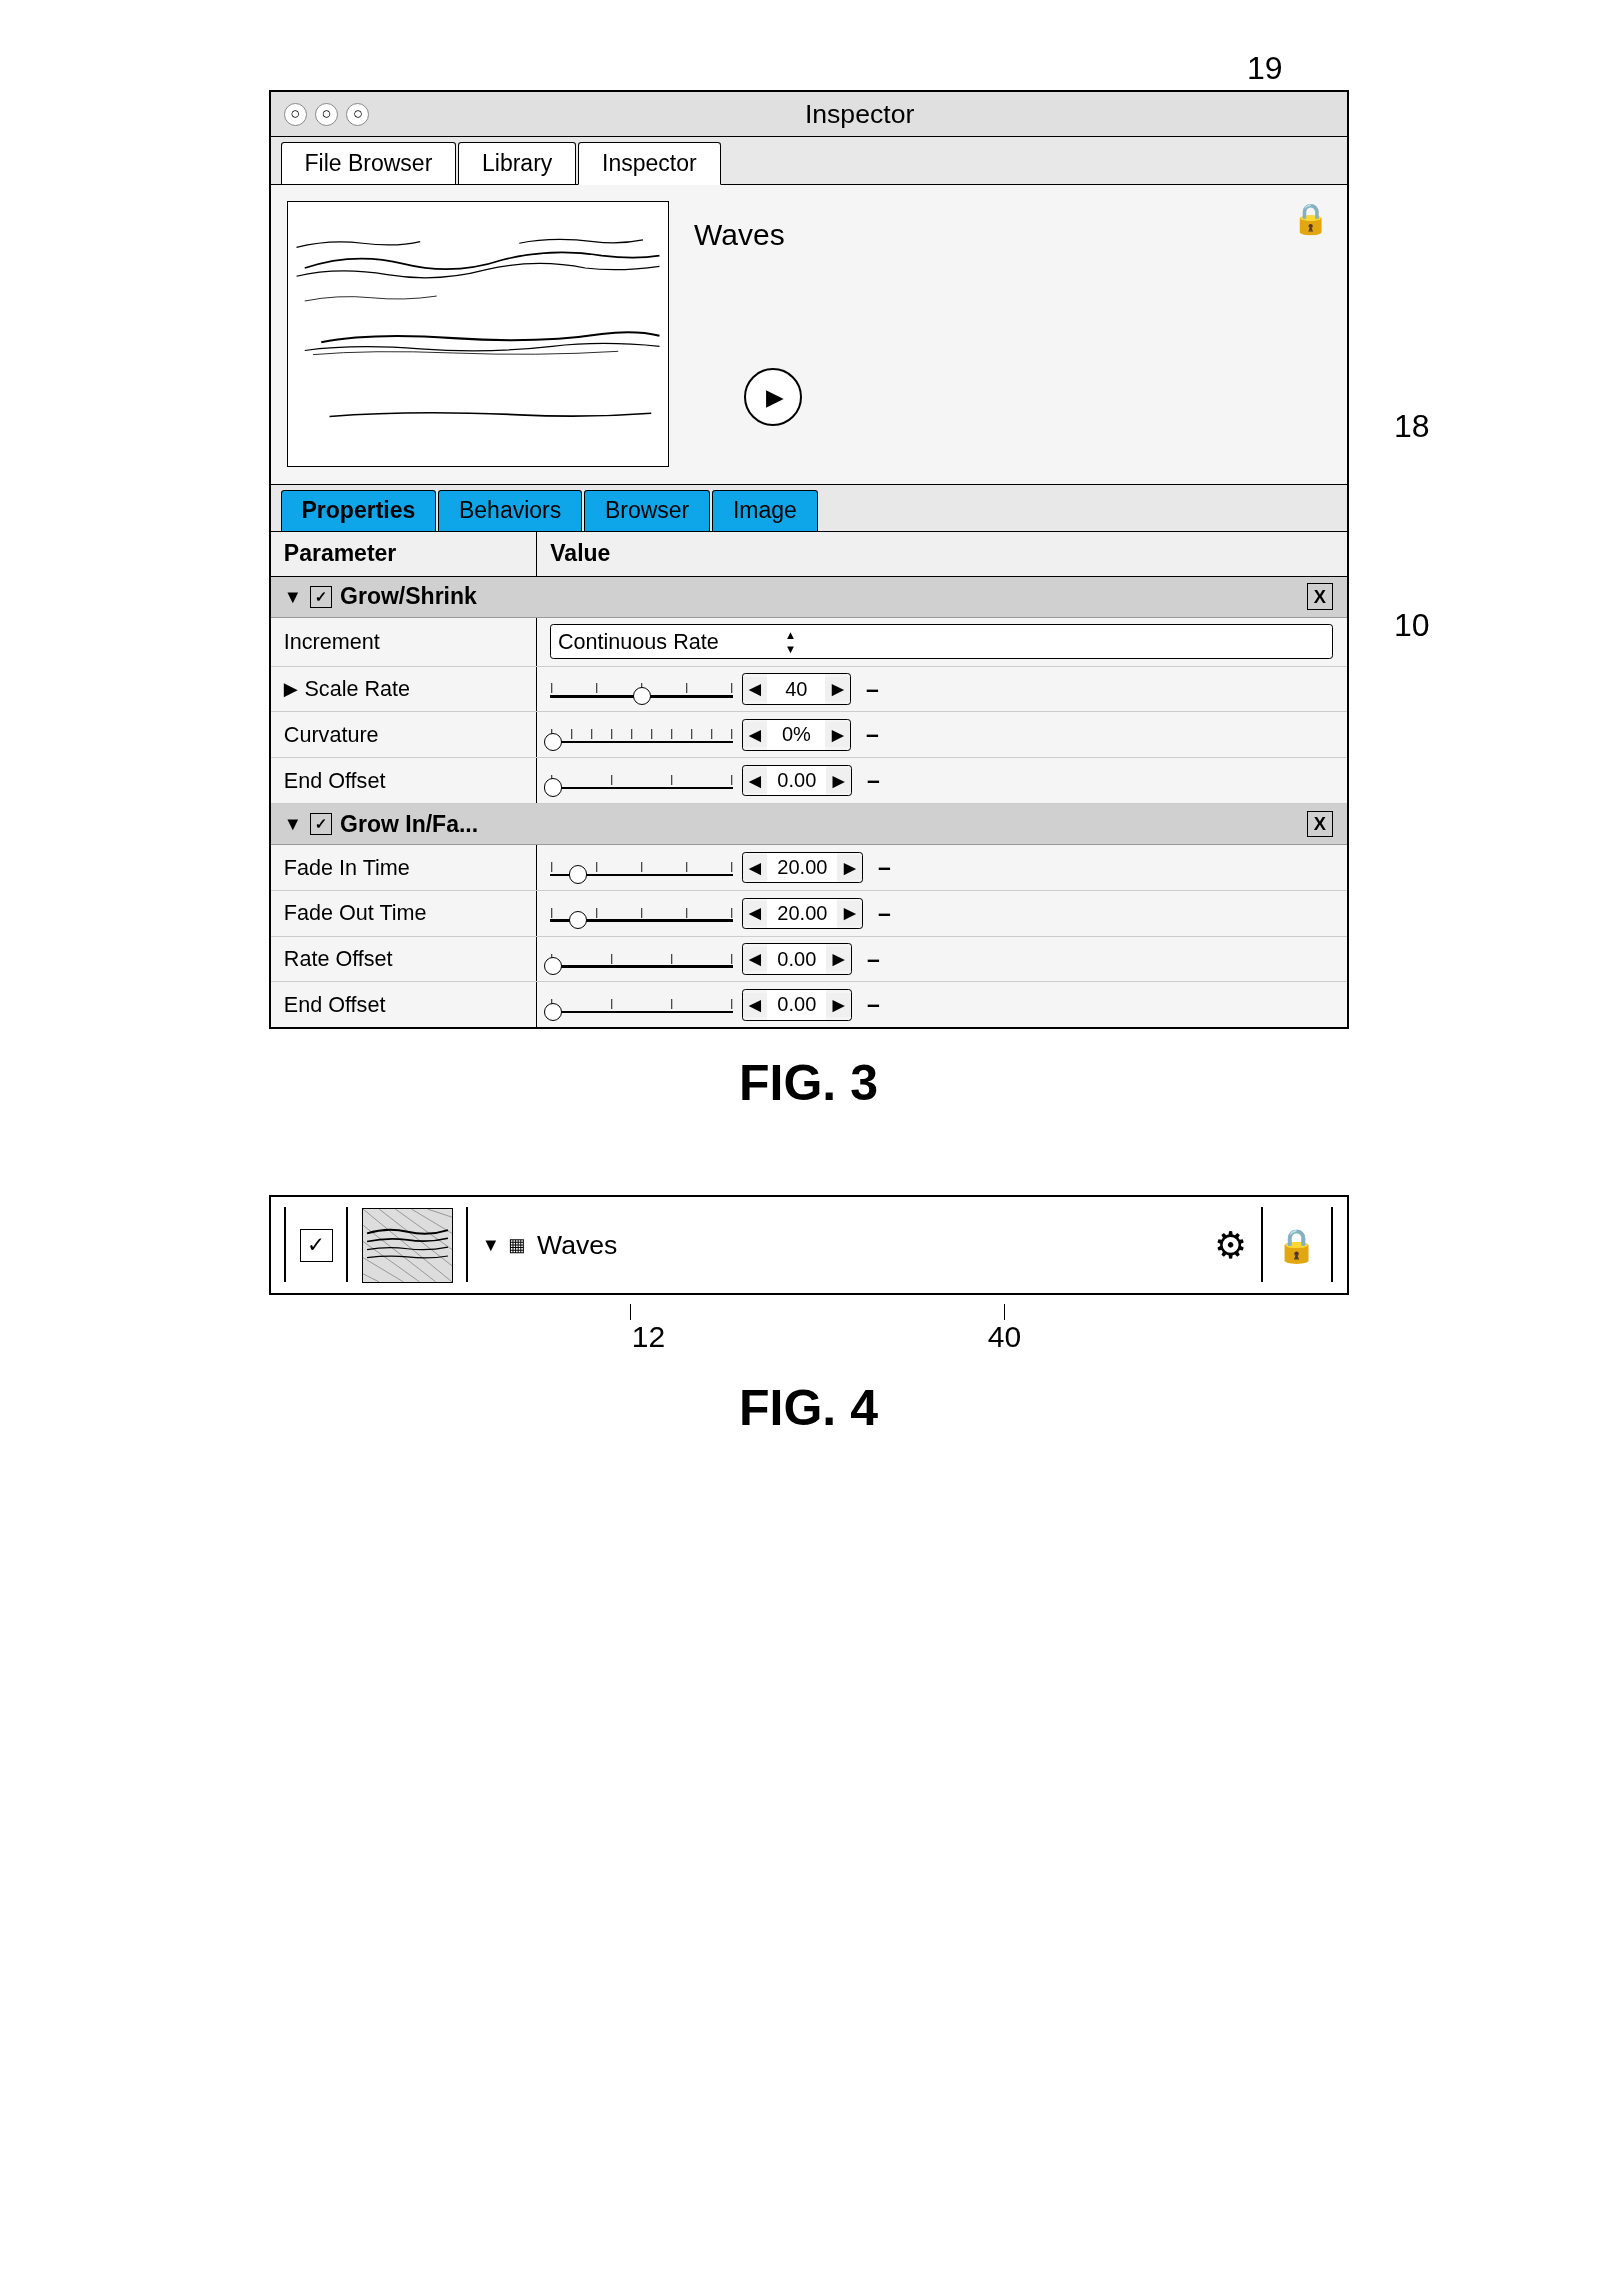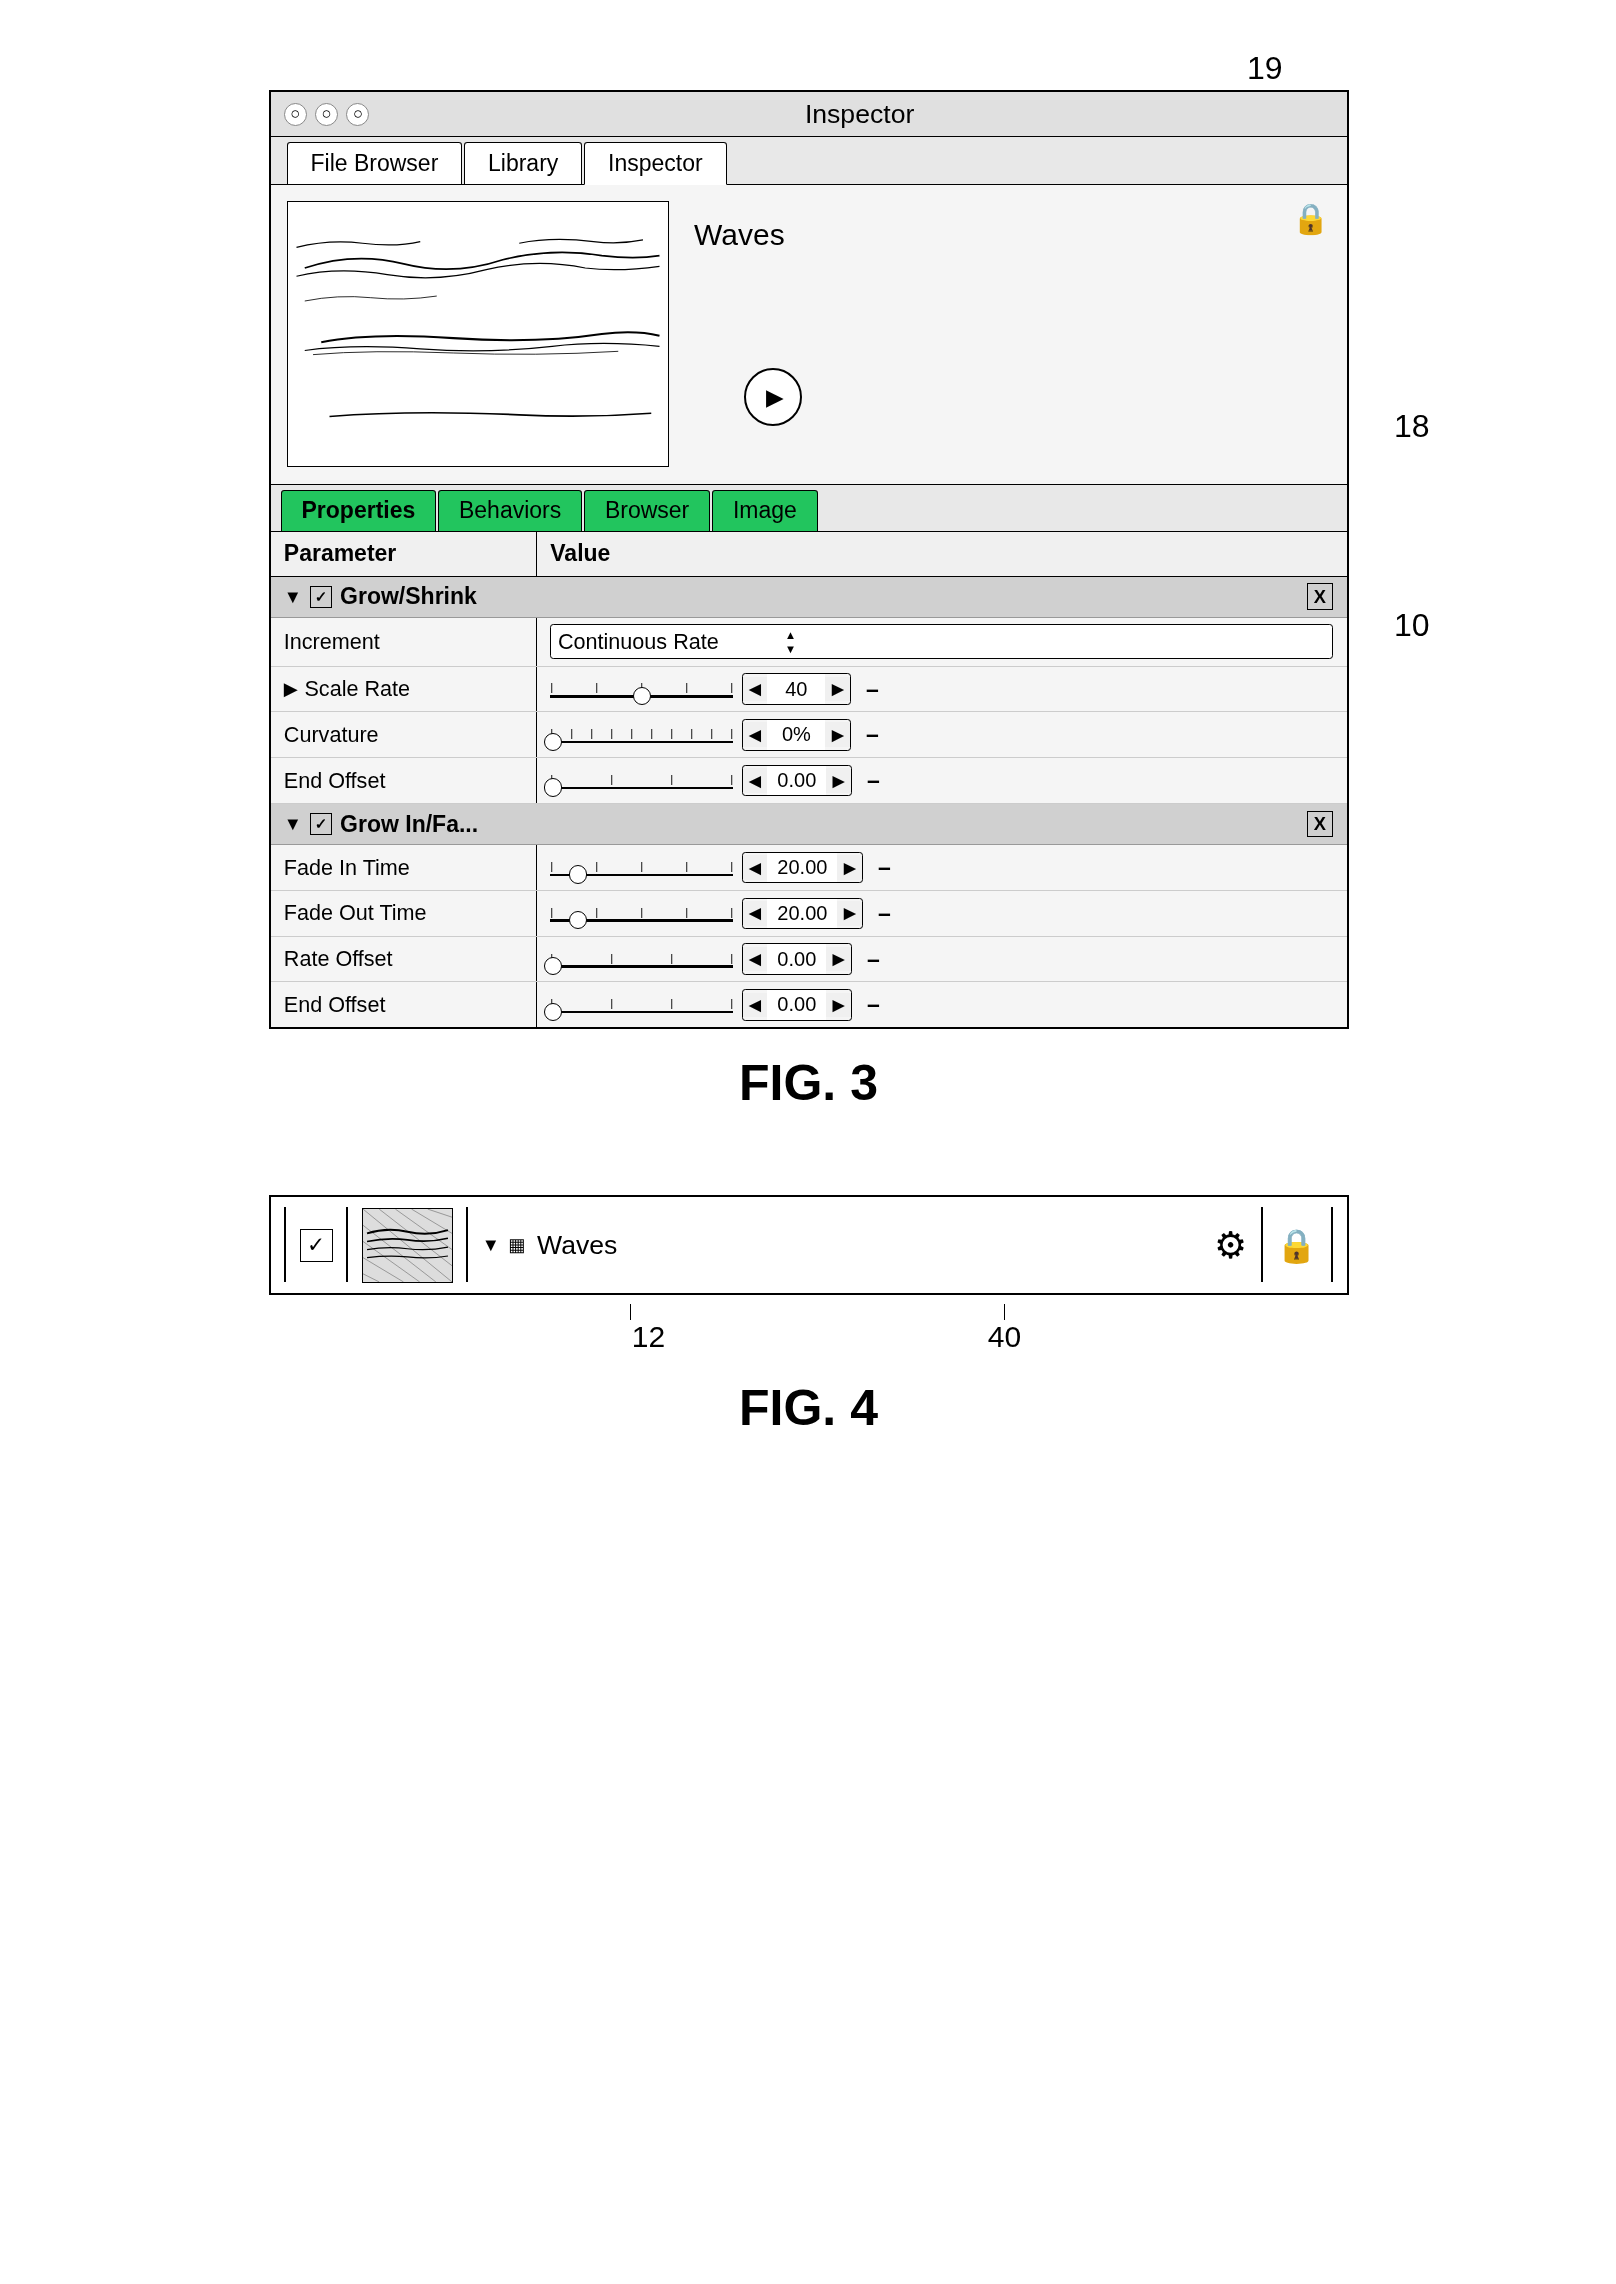--- a/index.html
+++ b/index.html
@@ -60,21 +60,21 @@
       text-align: center;
       font-size: 26.6px;
       font-weight: normal;
     }
 
     
     .tabs-row {
       display: flex;
       border-bottom: 1.7px solid #000;
       background: #e8e8e8;
-      padding: 5px 16px 0;
+      padding: 5px 10px 0;
       gap: 1.7px;
     }
     .tab {
       padding: 6.6px 23px;
       border: 1.7px solid #000;
       border-bottom: none;
       background: #fff;
       font-size: 23px;
       cursor: pointer;
       border-radius: 3.3px 3.3px 0 0;
@@ -137,21 +137,21 @@
       display: flex;
       border-bottom: 1.7px solid #000;
       background: #e8e8e8;
       padding: 5px 10px 0;
       gap: 1.7px;
     }
     .sub-tab {
       padding: 6.6px 20px;
       border: 1.7px solid #000;
       border-bottom: none;
-      background: #22c55e;
+      background: #0ea5e9;
       font-size: 23px;
       cursor: pointer;
       border-radius: 3.3px 3.3px 0 0;
     }
     .sub-tab.active {
       font-weight: bold;
     }
 
     
     .param-table {

